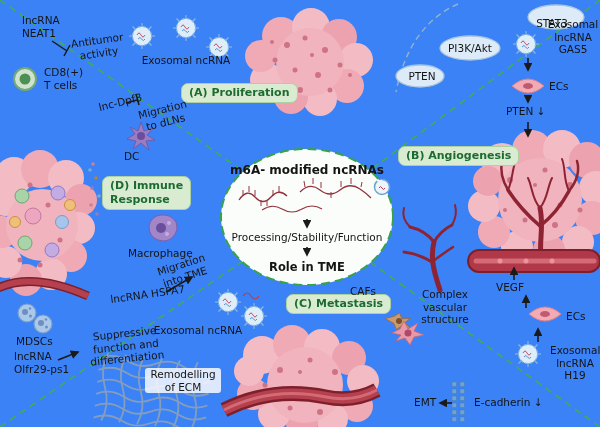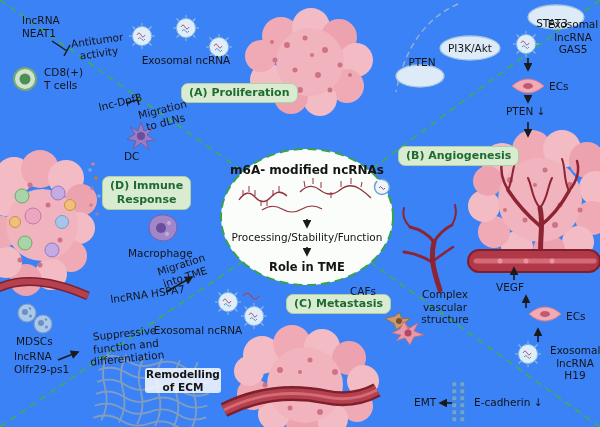--- a/index.html
+++ b/index.html
@@ -2,23 +2,23 @@
 <html><head>
 <meta charset="utf-8">
 <style>
   * { margin:0; padding:0; box-sizing:border-box; }
   body { font-family:"DejaVu Sans","Liberation Sans",sans-serif; background:#fff; }
   #fig { position:relative; width:600px; height:427px; background:#3b82f6; overflow:hidden; }
   svg.art { position:absolute; left:0; top:0; }
   .lbl { position:absolute; font-size:10.5px; line-height:1.2; color:#141414; white-space:pre-line; }
   .c { text-align:center; }
   .b { font-weight:bold;text-align:center; }
-  .wbg { background:rgba(255,255,255,0.82); border-radius:3px;font-weight:bold; }
+  .wbg { background:rgba(255,255,255,0.82); border-radius:3px; }
   .gbox { position:absolute; background:#d9ecd2; border:1px solid #abd2a0; border-radius:7px;
-          padding:2px 7px; font-size:11px; font-weight:bold; color:#1d6b31; text-align:center;
+          padding:2px 7px; font-size:11px; font-weight:bold; color:#1d6b31; 
           white-space:pre-line; line-height:1.25; }
 </style>
 </head>
 <body>
 
 <div id="fig">
 
 <svg class="art" width="600" height="427" viewBox="0 0 600 427">
   <defs>
     <marker id="ah" viewBox="0 0 8 8" refX="6.5" refY="4" markerWidth="5.5" markerHeight="5.5" orient="auto">
@@ -333,21 +333,21 @@
 Olfr29-ps1</div>
 <div class="lbl c" style="left:86px;top:327px;width:80px;transform:rotate(-6deg)">Suppressive
 function and
 differentiation</div>
 
 <div class="lbl c" style="left:138px;top:54px;width:96px">Exosomal ncRNA</div>
 <div class="gbox" style="left:181px;top:83px">(A) Proliferation</div>
 
 <div class="lbl c" style="left:528px;top:17px;width:48px">STAT3</div>
 <div class="lbl c" style="left:440px;top:42px;width:60px">PI3K/Akt</div>
-<div class="lbl c" style="left:396px;top:56px;width:52px">PTEN</div>
+<div class="lbl c" style="left:396px;top:70px;width:52px">PTEN</div>
 <div class="lbl c" style="left:546px;top:18px;width:54px">Exosomal
 lncRNA
 GAS5</div>
 <div class="lbl" style="left:549px;top:80px;width:28px">ECs</div>
 <div class="lbl" style="left:506px;top:105px;width:50px">PTEN ↓</div>
 <div class="gbox" style="left:398px;top:146px">(B) Angiogenesis</div>
 <div class="lbl" style="left:496px;top:281px;width:40px">VEGF</div>
 <div class="lbl" style="left:566px;top:310px;width:28px">ECs</div>
 <div class="lbl c" style="left:550px;top:344px;width:50px">Exosomal
 lncRNA

